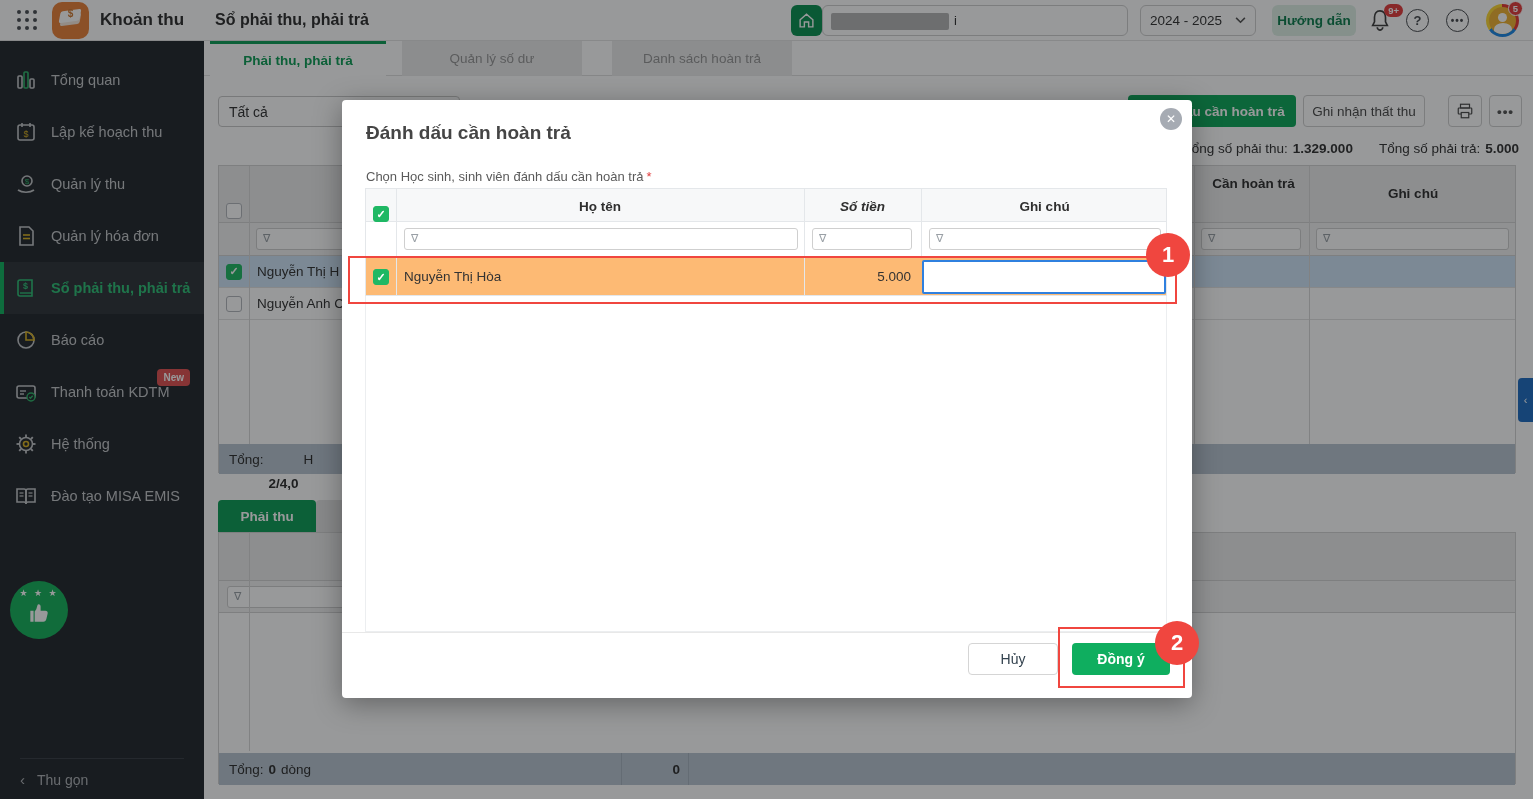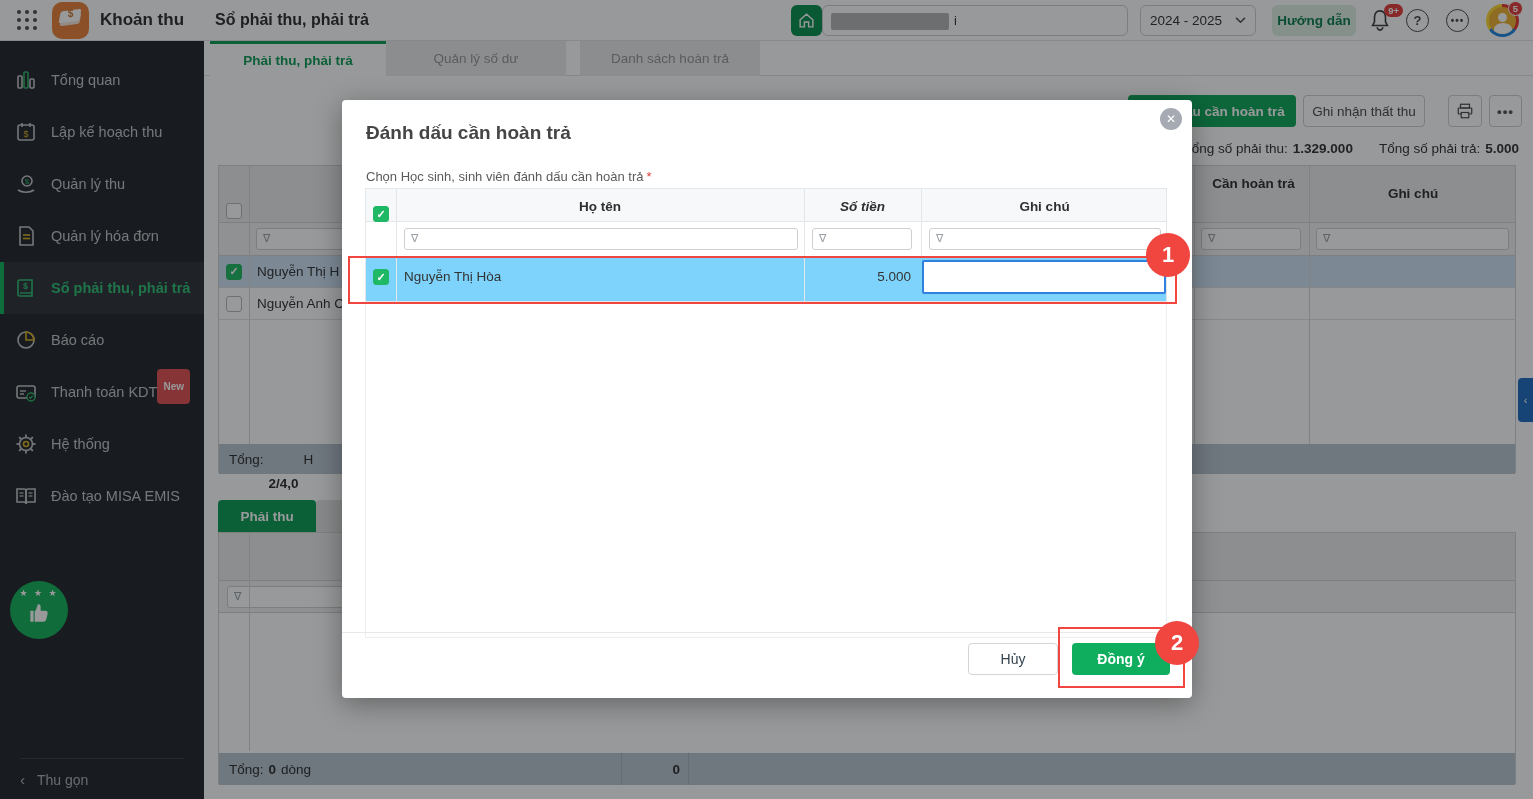--- a/index.html
+++ b/index.html
@@ -30,30 +30,30 @@
   .avatar .head { position:absolute; left:9px; top:6px; width:9px; height:9px; border-radius:50%; background:#fff; }
   .avatar .body { position:absolute; left:4.5px; top:16px; width:18px; height:12px; border-radius:50% 50% 0 0; background:#fff; }
   .avatar .badge-red { right:-4px; top:-3px; border:1.5px solid #fff; border-radius:50%; width:15px; height:15px; display:flex; align-items:center; justify-content:center; padding:0; }
 
   
   .sidebar { position:absolute; left:0; top:41px; width:204px; height:758px; background:#24282d; z-index:1; }
   .side-list { position:absolute; left:0; top:13px; width:204px; }
   .side-item { height:52px; display:flex; align-items:center; padding-left:14px; gap:13px; color:#c3c6c9; font-size:14.5px; position:relative; }
   .side-item svg { flex:0 0 24px; }
   .side-item.active { background:#2f343a; border-left:4px solid #12b25f; padding-left:10px; color:#2fc076; font-weight:bold; }
-  .new-badge { position:absolute; right:14px; top:3px; background:#e05252; color:#fff; font-size:10px; font-weight:bold; border-radius:4px; padding:12px 6px; }
+  .new-badge { position:absolute; right:14px; top:3px; background:#e05252; color:#fff; font-size:10px; font-weight:bold; border-radius:4px; padding:3px 6px; }
   .promo { position:absolute; left:10px; top:540px; width:58px; height:58px; border-radius:50%; background:#17b25c; }
   .promo .stars { position:absolute; left:0; top:7px; width:58px; text-align:center; color:#fff; font-size:9px; letter-spacing:2px; }
   .side-divider { position:absolute; left:20px; right:20px; top:717px; border-top:1px solid #3a3f45; }
   .collapse { position:absolute; left:20px; top:730px; color:#aeb2b6; font-size:14px; display:flex; gap:12px; align-items:center; }
   .collapse .chev { font-size:15px; color:#aeb2b6; }
 
   
   .main { position:absolute; left:204px; top:41px; width:1329px; height:758px; background:#fff; z-index:1; }
-  .tabbar { position:absolute; left:0; top:0; width:1329px; height:35px; background:#fff; border-bottom:1px solid #e0e0e0; display:flex; }
+  .tabbar { position:absolute; left:0; top:0; width:1329px; height:35px; background:#fff; border-bottom:1px solid #e0e0e0; display:flex;gap:16px; }
   .tab { height:35px; display:flex; align-items:center; justify-content:center; font-size:13.5px; }
   .tab.active { margin-left:6px; width:176px; border-top:3px solid #0f9d56; color:#0f9d56; font-weight:bold; background:#fff; }
   .tab.inactive { width:180px; background:#ebebeb; color:#969696; }
   .scope-select { position:absolute; left:14px; top:55px; width:242px; height:31px; border:1px solid #c9c9c9; border-radius:4px; background:#fff; display:flex; align-items:center; justify-content:space-between; padding:0 10px; font-size:14px; color:#333; }
   .hdr-btn-green { position:absolute; left:924px; top:54px; width:168px; height:32px; background:#0fa85a; border-radius:4px; color:#fff; font-size:13.5px; font-weight:bold; display:flex; align-items:center; justify-content:center; }
   .hdr-btn { position:absolute; top:54px; height:32px; background:#fff; border:1px solid #cfcfcf; border-radius:4px; color:#4a4a4a; font-size:13.5px; display:flex; align-items:center; justify-content:center; }
   .btn-loss { left:1099px; width:122px; }
   .btn-print { left:1244px; width:34px; }
   .btn-more { left:1285px; width:33px; letter-spacing:1px; font-weight:bold; color:#555; }
   .stats { position:absolute; top:100px; right:14px; display:flex; gap:26px; font-size:13.5px; color:#333; }
@@ -86,21 +86,21 @@
   
   .modal { position:absolute; left:342px; top:100px; width:850px; height:598px; background:#fff; border-radius:4px; box-shadow:0 6px 28px rgba(0,0,0,.35); z-index:100; }
   .modal-close { position:absolute; left:818px; top:8px; width:22px; height:22px; border-radius:50%; background:#a6abb3; color:#fff; font-size:12px; display:flex; align-items:center; justify-content:center; }
   .modal-title { position:absolute; left:24px; top:22px; font-size:19px; font-weight:bold; color:#454545; }
   .modal-label { position:absolute; left:24px; top:69px; font-size:13px; color:#5a5a5a; }
   .modal-label .req { color:#e03c3c; margin-left:3px; }
   .mtable { position:absolute; left:23px; top:88px; width:802px; }
   .mt-header { position:relative; height:34px; background:#f7f8f9; border:1px solid #e4e7ea; }
   .mt-header .hc { position:absolute; top:0; height:34px; display:flex; align-items:center; justify-content:center; font-size:13.5px; font-weight:bold; color:#2f2f2f; }
   .mt-filter { position:relative; height:36px; background:#fff; border:1px solid #e4e7ea; border-top:none; }
-  .mt-row { position:relative; height:44px; background:#7dd3fc; border:1px solid #e4e7ea; border-top:none; }
+  .mt-row { position:relative; height:38px; background:#fdba74; border:1px solid #e4e7ea; border-top:none; }
   .mt-vline { position:absolute; top:0; bottom:0; width:1px; background:#e4e7ea; }
   .mt-body { position:relative; height:336px; border:1px solid #eceef0; border-top:none; }
   .mfooter-line { position:absolute; left:0; right:0; top:532px; border-top:1px solid #e8e8e8; }
   .btn-cancel { position:absolute; left:626px; top:543px; width:90px; height:32px; background:#fff; border:1px solid #d5d5d5; border-radius:4px; color:#33424e; font-size:14px; display:flex; align-items:center; justify-content:center; }
   .btn-ok { position:absolute; left:730px; top:543px; width:98px; height:32px; background:#0fae5f; border:none; border-radius:4px; color:#fff; font-size:14px; font-weight:bold; display:flex; align-items:center; justify-content:center; }
   .note-input { position:absolute; left:556px; top:2px; width:244px; height:34px; border:2px solid #2f80df; border-radius:2px; background:#fff; font-family:"Liberation Sans",sans-serif; font-size:13.5px; padding:0 8px; outline:none; }
 
   
   .anno-rect { position:absolute; border:2.5px solid #f0463f; z-index:120; }
   .anno-badge { position:absolute; width:44px; height:44px; border-radius:50%; background:#f0463f; color:#fff; font-size:22px; font-weight:bold; display:flex; align-items:center; justify-content:center; z-index:121; }
@@ -274,20 +274,26 @@
   </div>
 </div>
 
 <div class="main">
   <div class="tabbar">
     <div class="tab active">Phải thu, phải trả</div>
     <div class="tab inactive">Quản lý số dư</div>
     <div class="tab inactive" style="margin-left:14px;">Danh sách hoàn trả</div>
   </div>
 
+  <div class="scope-select">
+    <span>Tất cả</span>
+    <svg width="11" height="7" viewBox="0 0 12 8">
+        <path d="M1 1 L6 6 L11 1" fill="none" stroke="#666" stroke-width="1.8"></path>
+      </svg>
+  </div>
   <div class="hdr-btn-green">Đánh dấu cần hoàn trả</div>
   <div class="hdr-btn btn-loss">Ghi nhận thất thu</div>
   <div class="hdr-btn btn-print">
     <svg width="18" height="18" viewBox="0 0 24 24">
         <rect x="6" y="3" width="12" height="5" fill="none" stroke="#4a4a4a" stroke-width="1.6"></rect>
         <rect x="3" y="8" width="18" height="8" rx="1" fill="none" stroke="#4a4a4a" stroke-width="1.6"></rect>
         <rect x="7" y="14" width="10" height="7" fill="#fff" stroke="#4a4a4a" stroke-width="1.6"></rect>
       </svg>
   </div>
   <div class="hdr-btn btn-more">

